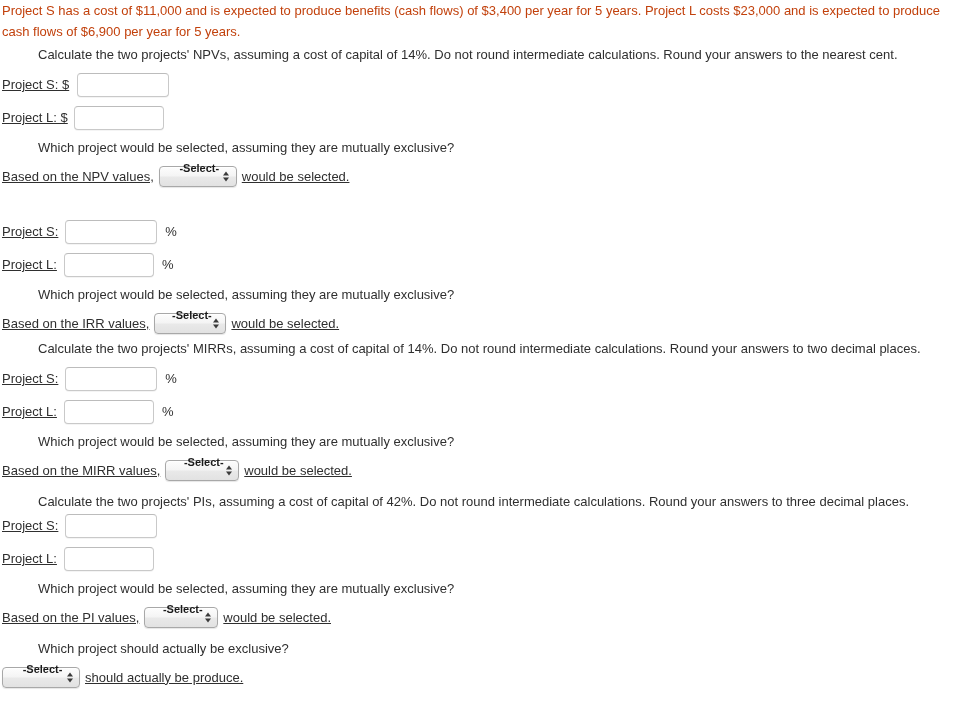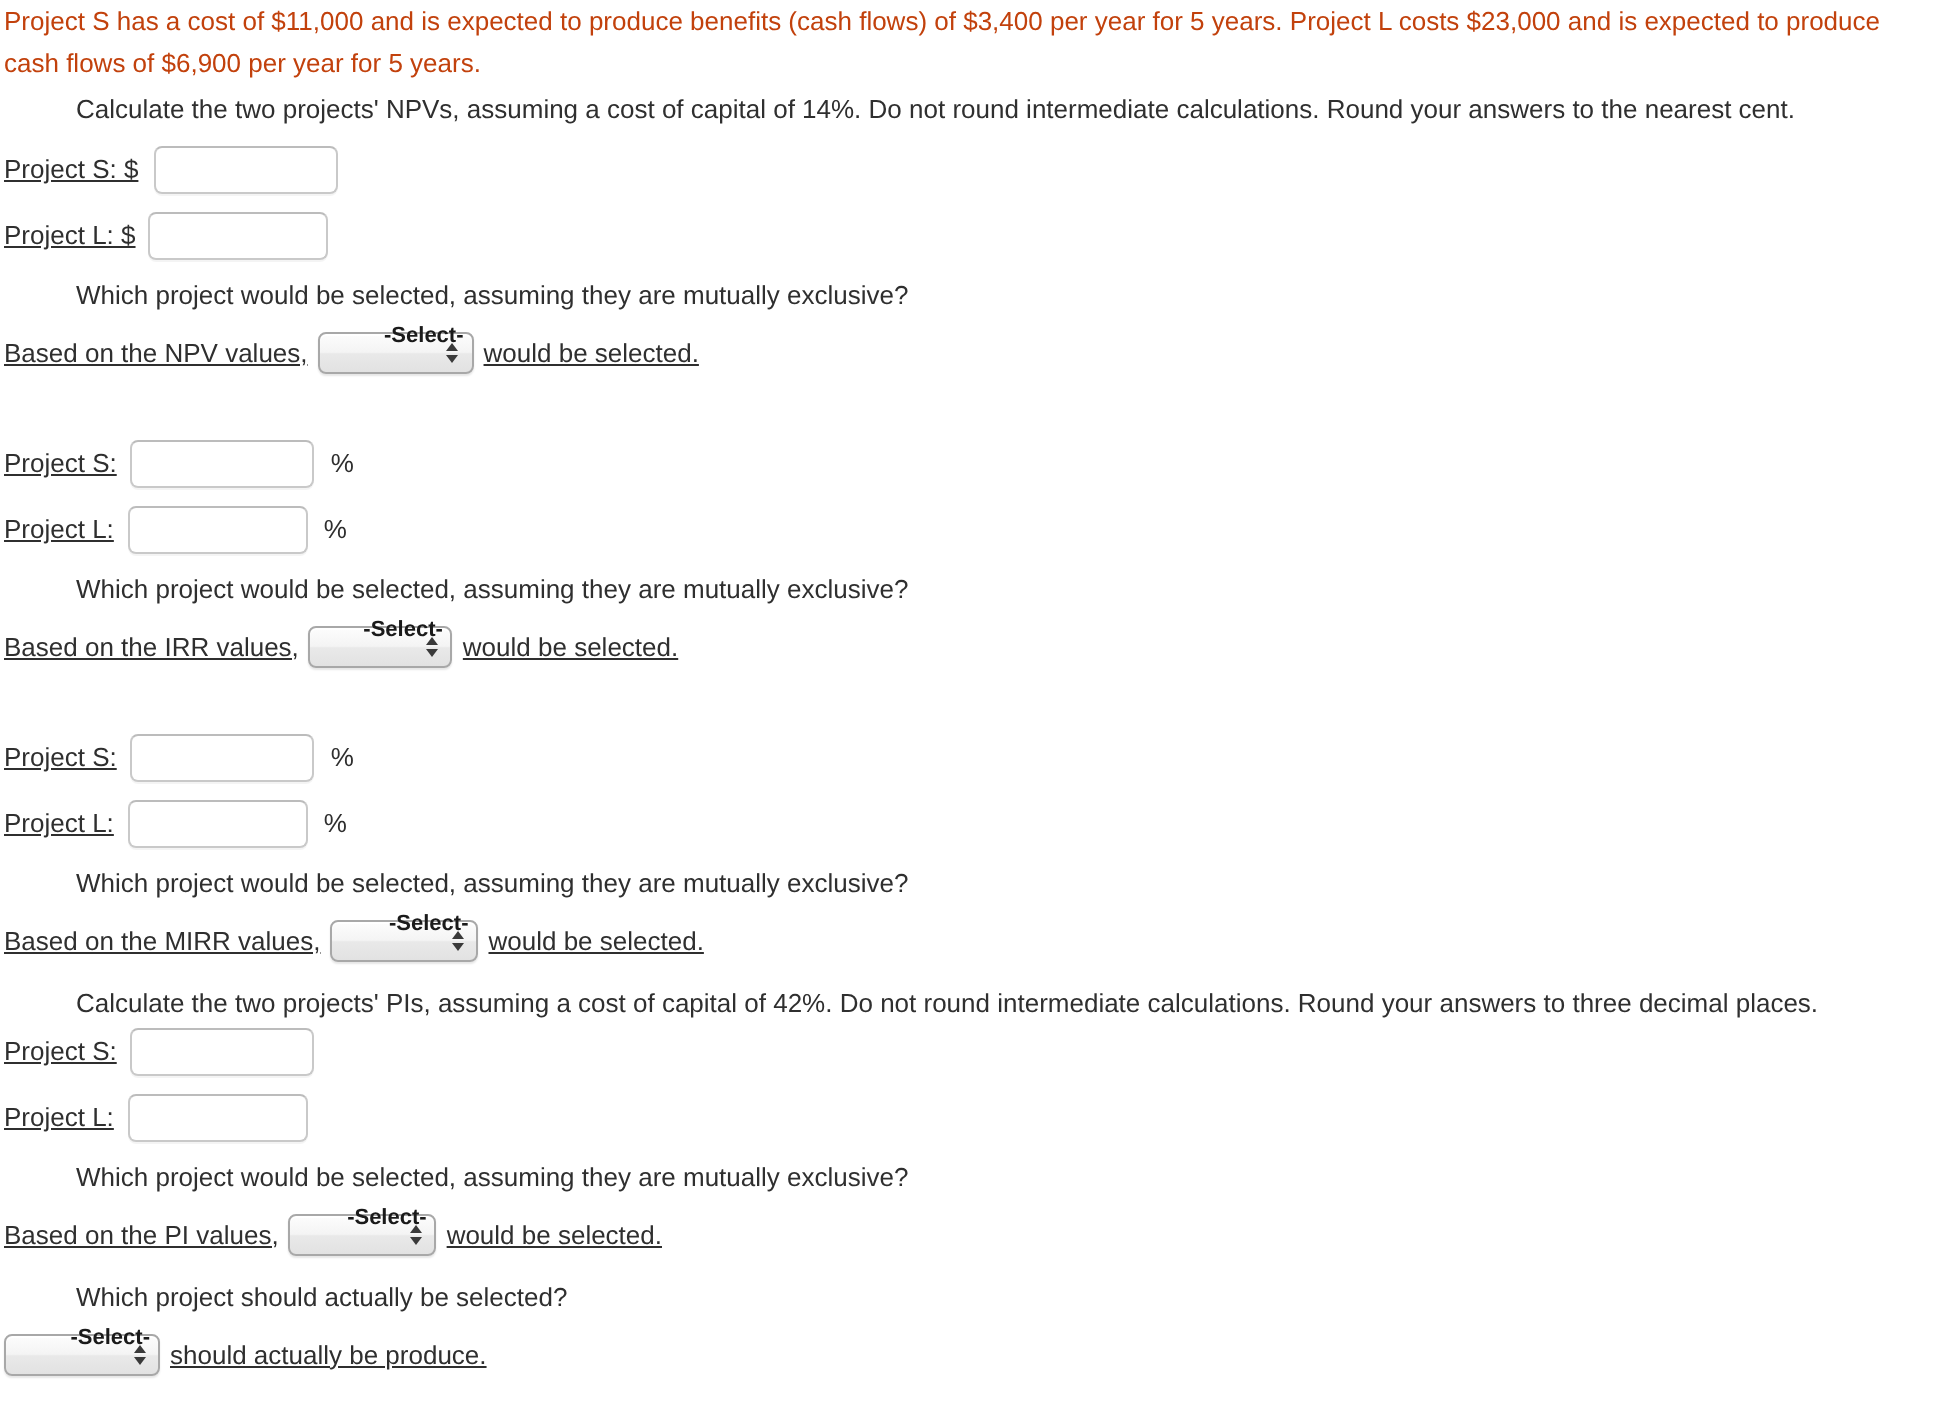--- a/index.html
+++ b/index.html
@@ -68,21 +68,21 @@
     padding: 0 4px;
     outline: none;
   }
 
   
   .sel {
     box-sizing: border-box;
     height: 21px;
     display: inline-flex;
     align-items: center;
-    justify-content: flex-end;
+    justify-content: center;
     border: 1px solid #a8a8a8;
     border-radius: 4px;
     background: linear-gradient(to bottom, #fdfdfd 0%, #f4f4f4 48%, #e9e9e9 52%, #e2e2e2 100%);
     box-shadow: 0 1px 1px rgba(0,0,0,0.10), inset 0 1px 0 #ffffff;
     padding: 0 4px 16px 7px;
     position: relative;
     cursor: default;
     user-select: none;
   }
   .sel .sel-text {
@@ -183,20 +183,21 @@
       <span class="sel-text">-Select-</span>
       <span class="sel-arrows">
         <span class="up"></span>
           <span class="dn"></span>
       </span>
     </div>
     <span class="gap-s"></span>
     <span class="lbl">would be selected.</span>
   </div>
 
+  <div class="line" style="left:2px; top:341px;">Calculate the two projects' MIRRs, assuming a cost of capital of 14%. Do not round intermediate calculations. Round your answers to two decimal places.</div>
 
   <div class="row" style="left:2px; top:367px;">
     <span class="lbl">Project S:</span>
     <span class="gap-s"></span>
     <input class="tinput" type="text" style="width: 92px; margin-left: 2px;" value="">
     <span class="gap-s"></span>
     <span class="pct" style="margin-left:3px;">%</span>
   </div>
 
   <div class="row" style="left:2px; top:400px;">
@@ -246,21 +247,21 @@
       <span class="sel-text">-Select-</span>
       <span class="sel-arrows">
         <span class="up"></span>
           <span class="dn"></span>
       </span>
     </div>
     <span class="gap-s"></span>
     <span class="lbl">would be selected.</span>
   </div>
 
-  <div class="line" style="left:2px; top:641px;">Which project should actually be selected?</div>
+  <div class="line" style="left:2px; top:641px;">Which project should actually be exclusive?</div>
 
   <div class="row" style="left:2px; top:667px;">
     <div class="sel" style="width:78px;">
       <span class="sel-text">-Select-</span>
       <span class="sel-arrows">
         <span class="up"></span>
           <span class="dn"></span>
       </span>
     </div>
     <span class="gap-s"></span>

